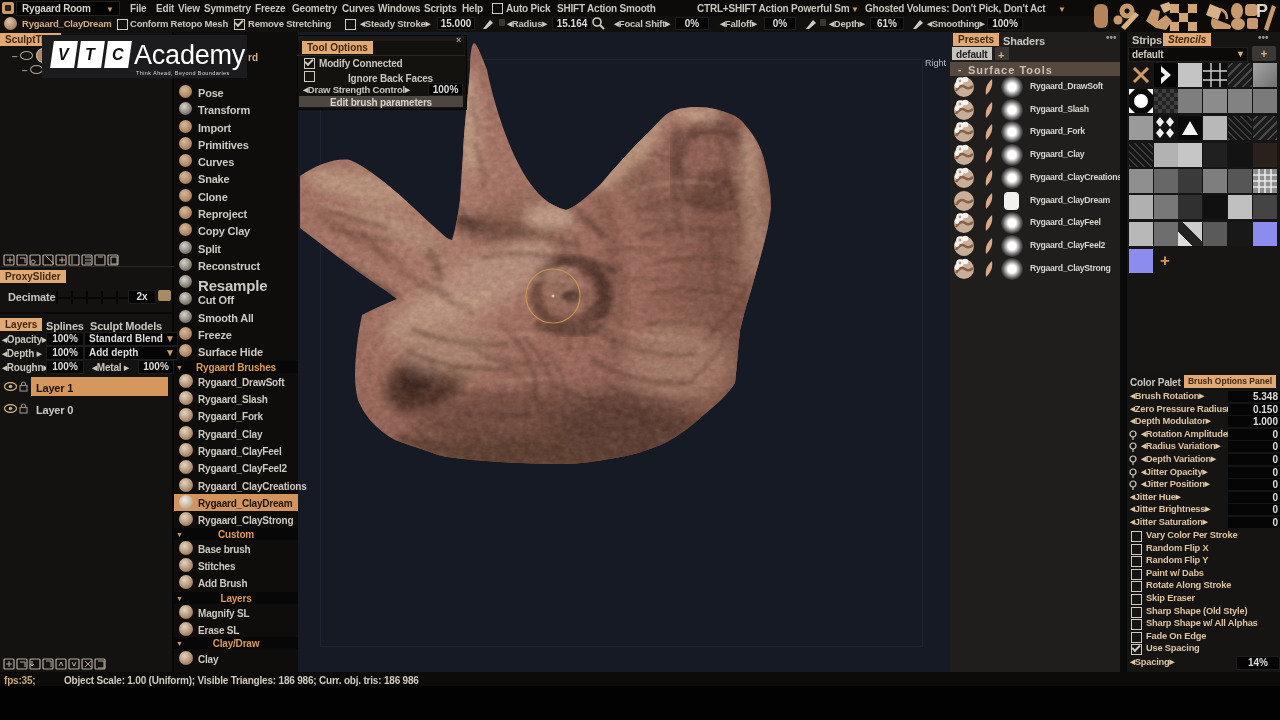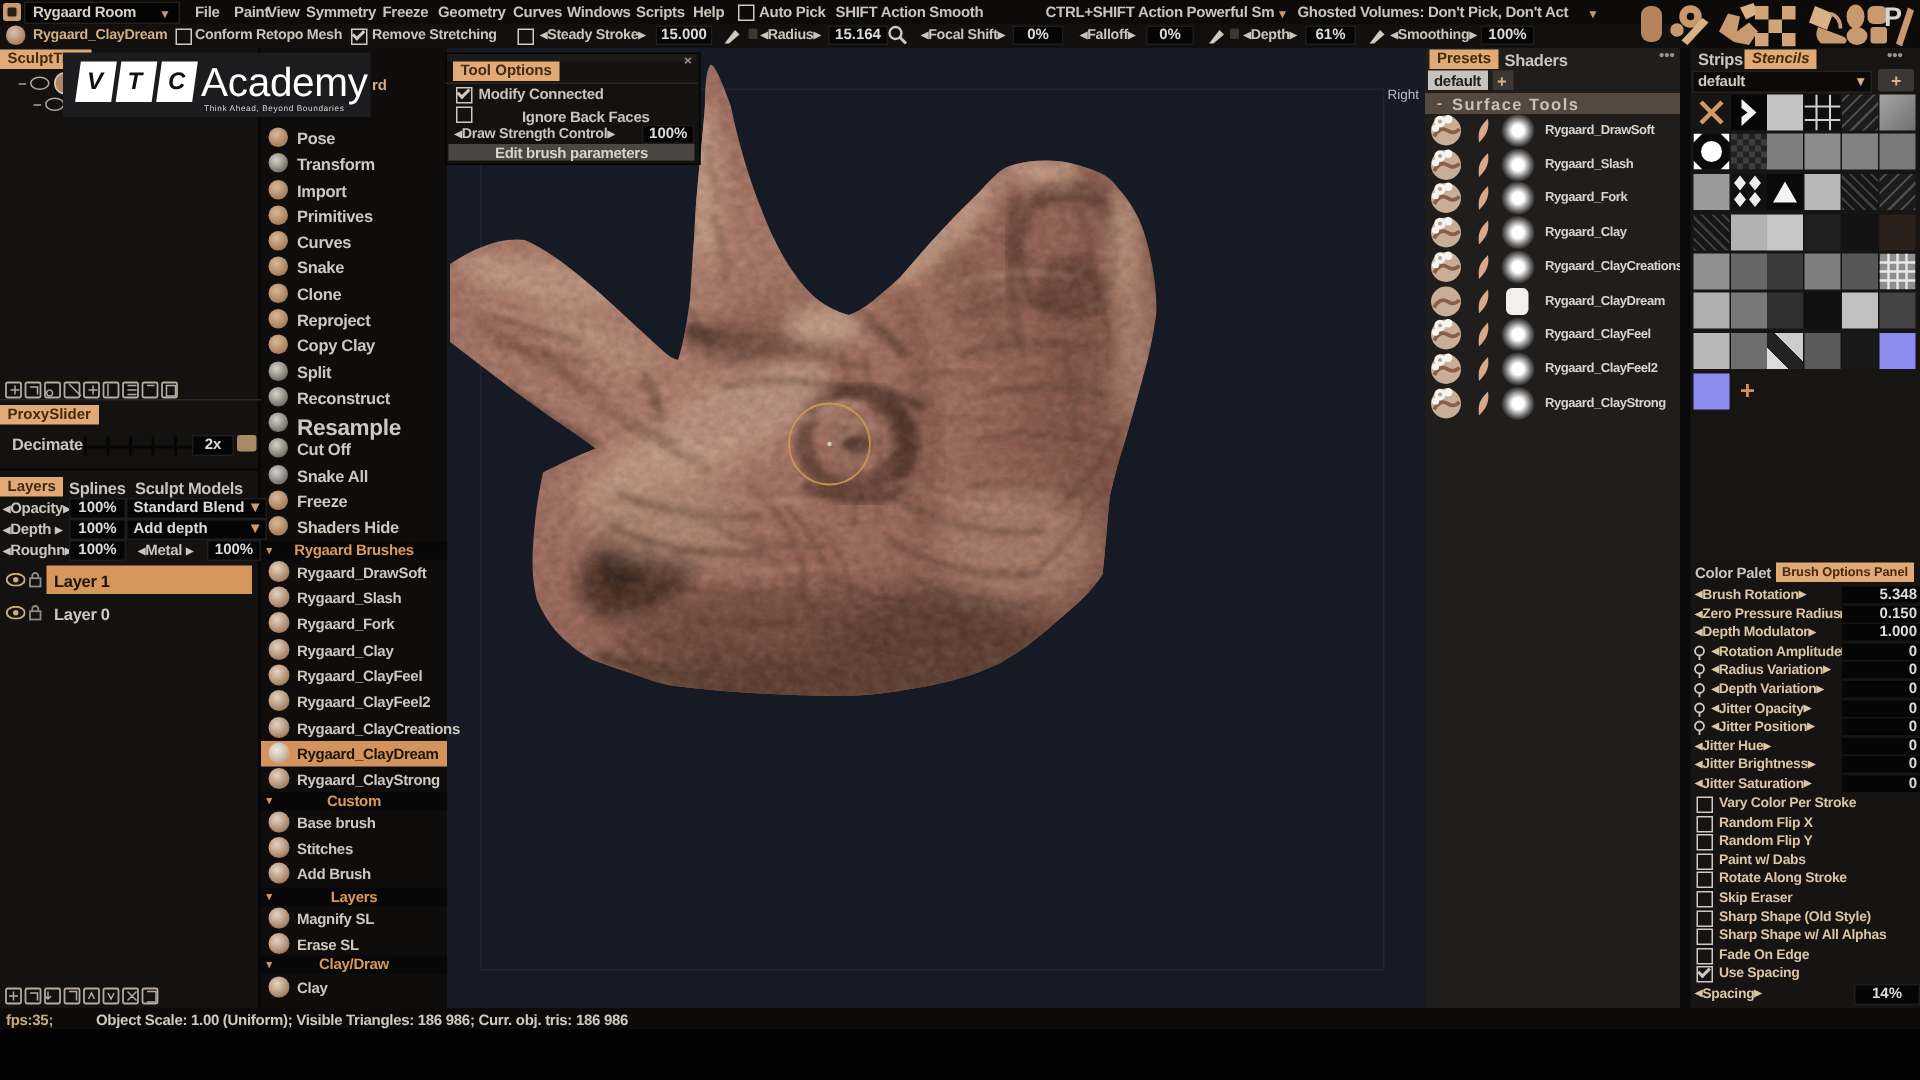--- a/index.html
+++ b/index.html
@@ -175,21 +175,21 @@
 </g>
 <circle cx="255" cy="264" r="27" fill="none" stroke="#cf9a4e" stroke-width="1.2" opacity="0.9"></circle>
 <circle cx="255" cy="264" r="1.5" fill="#e6dfd5" opacity="0.8"></circle>
 </svg>
 <div class="ab" style="left:2px;top:2px;width:12px;height:12px;background:#c79a6f;border-radius:2px;"></div>
 <div class="ab" style="left:5px;top:5px;width:6px;height:6px;background:#2a1d12;border-radius:1px;"></div>
 <div class="ab" style="left:16px;top:1px;width:102px;height:13px;background:#030303;border:1px solid #23201d;"></div>
 <div class="t" style="left:22px;top:4px;color:#d6d1ca;">Rygaard Room</div>
 <div class="t" style="left:106px;top:6px;color:#c79a6f;font-size:8px;">▼</div>
 <div class="t" style="left:130px;top:4px;">File</div>
-<div class="t" style="left:156px;top:4px;">Paint</div>
+<div class="t" style="left:156px;top:4px;">Edit</div>
 <div class="t" style="left:178px;top:4px;">View</div>
 <div class="t" style="left:204px;top:4px;">Symmetry</div>
 <div class="t" style="left:255px;top:4px;">Freeze</div>
 <div class="t" style="left:292px;top:4px;">Geometry</div>
 <div class="t" style="left:342px;top:4px;">Curves</div>
 <div class="t" style="left:378px;top:4px;">Windows</div>
 <div class="t" style="left:424px;top:4px;">Scripts</div>
 <div class="t" style="left:462px;top:4px;">Help</div>
 <div class="cb" style="left:492px;top:3px;"></div>
 <div class="t" style="left:506px;top:4px;">Auto Pick</div>
@@ -361,25 +361,25 @@
 <div class="t" style="left:198px;top:226px;font-size:11px;color:#cdc8c1;">Copy Clay</div>
 <div class="ab" style="left:179px;top:241px;width:13px;height:13px;border-radius:50%;background:radial-gradient(circle at 40% 35%,#d8d4cd,#6f6a62 75%);"></div>
 <div class="t" style="left:198px;top:244px;font-size:11px;color:#cdc8c1;">Split</div>
 <div class="ab" style="left:179px;top:258px;width:13px;height:13px;border-radius:50%;background:radial-gradient(circle at 40% 35%,#d8d4cd,#6f6a62 75%);"></div>
 <div class="t" style="left:198px;top:261px;font-size:11px;color:#cdc8c1;">Reconstruct</div>
 <div class="ab" style="left:179px;top:275px;width:13px;height:13px;border-radius:50%;background:radial-gradient(circle at 40% 35%,#d8d4cd,#6f6a62 75%);"></div>
 <div class="t" style="left:198px;top:278px;font-size:15px;color:#cdc8c1;">Resample</div>
 <div class="ab" style="left:179px;top:292px;width:13px;height:13px;border-radius:50%;background:radial-gradient(circle at 40% 35%,#d8d4cd,#6f6a62 75%);"></div>
 <div class="t" style="left:198px;top:295px;font-size:11px;color:#cdc8c1;">Cut Off</div>
 <div class="ab" style="left:179px;top:310px;width:13px;height:13px;border-radius:50%;background:radial-gradient(circle at 40% 35%,#d8d4cd,#6f6a62 75%);"></div>
-<div class="t" style="left:198px;top:313px;font-size:11px;color:#cdc8c1;">Snake All</div>
+<div class="t" style="left:198px;top:313px;font-size:11px;color:#cdc8c1;">Smooth All</div>
 <div class="ab" style="left:179px;top:327px;width:13px;height:13px;border-radius:50%;background:radial-gradient(circle at 40% 35%,#d8b899,#a47a58 75%);"></div>
 <div class="t" style="left:198px;top:330px;font-size:11px;color:#cdc8c1;">Freeze</div>
 <div class="ab" style="left:179px;top:344px;width:13px;height:13px;border-radius:50%;background:radial-gradient(circle at 40% 35%,#d8b899,#a47a58 75%);"></div>
-<div class="t" style="left:198px;top:347px;font-size:11px;color:#cdc8c1;">Shaders Hide</div>
+<div class="t" style="left:198px;top:347px;font-size:11px;color:#cdc8c1;">Surface Hide</div>
 <div class="ab" style="left:174px;top:361px;width:124px;height:12px;background:#080707;"></div>
 <div class="t2" style="left:176px;top:364px;color:#c79a6f;font-size:7px;">▼</div>
 <div class="t" style="left:174px;top:363px;width:124px;text-align:center;font-size:10px;color:#dc9a58;">Rygaard Brushes</div>
 <div class="ab" style="left:179px;top:374px;width:14px;height:14px;border-radius:50%;background:radial-gradient(circle at 40% 35%,#e6d4c0,#9f7a5c 75%);"></div>
 <div class="t" style="left:198px;top:378px;font-size:10px;color:#cdc8c1;">Rygaard_DrawSoft</div>
 <div class="ab" style="left:179px;top:391px;width:14px;height:14px;border-radius:50%;background:radial-gradient(circle at 40% 35%,#e6d4c0,#9f7a5c 75%);"></div>
 <div class="t" style="left:198px;top:395px;font-size:10px;color:#cdc8c1;">Rygaard_Slash</div>
 <div class="ab" style="left:179px;top:408px;width:14px;height:14px;border-radius:50%;background:radial-gradient(circle at 40% 35%,#e6d4c0,#9f7a5c 75%);"></div>
 <div class="t" style="left:198px;top:412px;font-size:10px;color:#cdc8c1;">Rygaard_Fork</div>
 <div class="ab" style="left:179px;top:426px;width:14px;height:14px;border-radius:50%;background:radial-gradient(circle at 40% 35%,#e6d4c0,#9f7a5c 75%);"></div>

